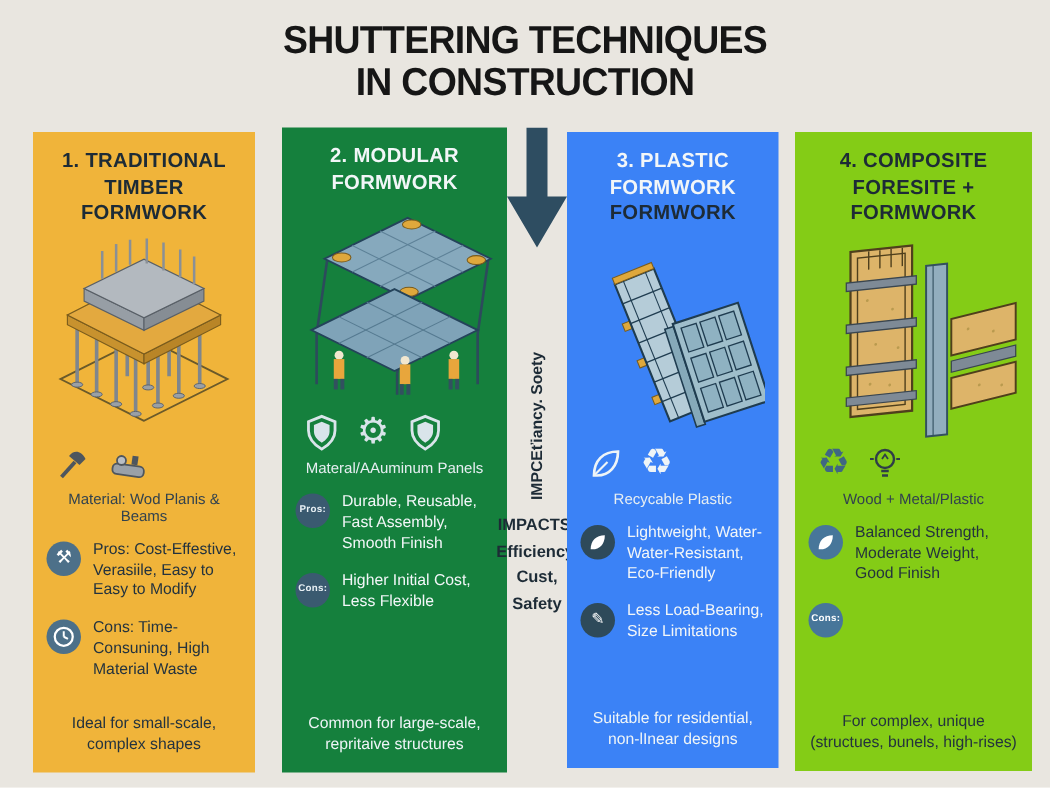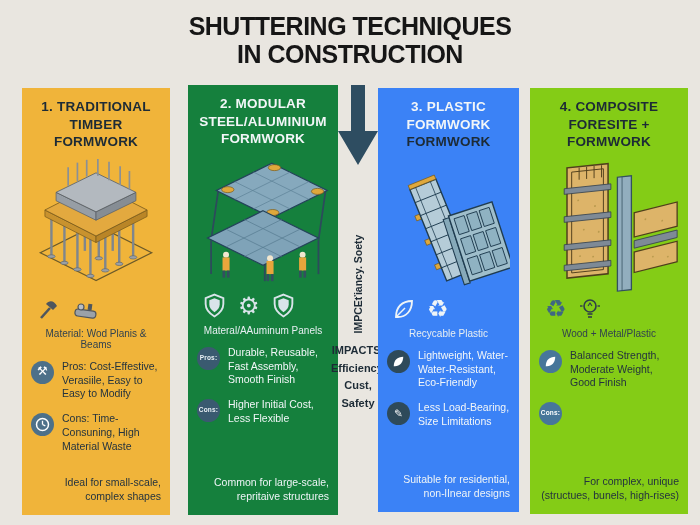--- a/index.html
+++ b/index.html
@@ -40,21 +40,21 @@
   .col2 .pc-text, .col3 .pc-text { color:#f2f6f8; }
 
   .pc-icon { width:23px; height:23px; border-radius:50%; flex:none;
     display:flex; align-items:center; justify-content:center; margin-top:1px; }
   .c1 { background:#4d7089; color:#fff; font-size:12px; }
   .c2 { background:#3a5a70; color:#e9f1f5; }
   .c3 { background:#2e4a5a; color:#fff; }
   .c4 { background:#47769a; color:#fff; }
   .pill-label { font-size:6.5px; font-weight:bold; letter-spacing:0.2px; }
 
-  .foot { margin-top:auto; font-size:10.5px; font-weight:bold; text-align:right;
+  .foot { margin-top:auto; font-size:10.5px; font-weight:bold; text-align:center;
     line-height:1.35; padding-bottom:4px; }
   .col1 .foot, .col4 .foot { color:#24333e; font-weight:normal; }
   .col2 .foot, .col3 .foot { color:#eef4f7; font-weight:normal; }
 
   
   .arrow-wrap { position:absolute; left:338px; top:85px; width:40px; height:86px; }
   .v-label { position:absolute; left:334px; top:228px; width:48px; height:112px; }
   .v-label span { position:absolute; left:50%; top:50%;
     transform:translate(-50%,-50%) rotate(-90deg); white-space:nowrap;
     font-weight:bold; font-size:10.5px; color:#1d2b36; }
@@ -147,21 +147,20 @@
         </svg>
       </span>
       <span class="pc-text">Cons: Time-Consuning, High Material Waste</span>
     </div>
     <div class="foot">Ideal for small-scale, complex shapes</div>
   </section>
 
   <section class="col col2">
     <h2 class="col-title t-light">
       <span>2.  MODULAR</span>
-      <span>STEEL/ALUMINIUM</span>
       <span>FORMWORK</span>
     </h2>
     <div class="illus">
       <svg width="140" height="140" viewBox="0 0 150 145">
         <g stroke="#2d4a5c" stroke-width="2">
           <line x1="24" y1="40" x2="16" y2="96"></line>
             <line x1="146" y1="40" x2="138" y2="96"></line>
           <line x1="85" y1="70" x2="77" y2="126"></line>
             <line x1="85" y1="10" x2="85" y2="70"></line>
           <line x1="16" y1="96" x2="16" y2="134"></line>

